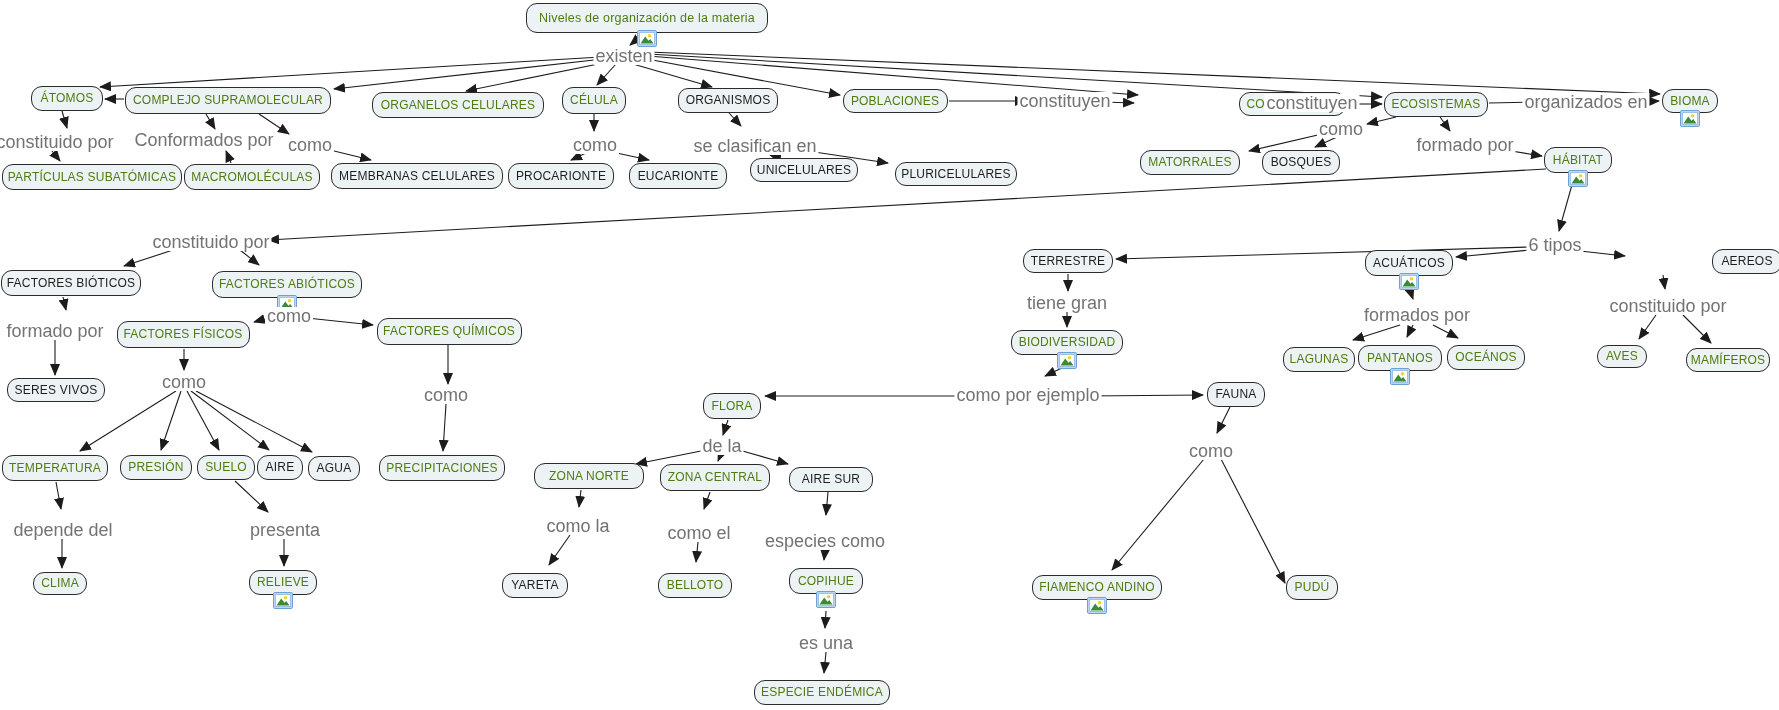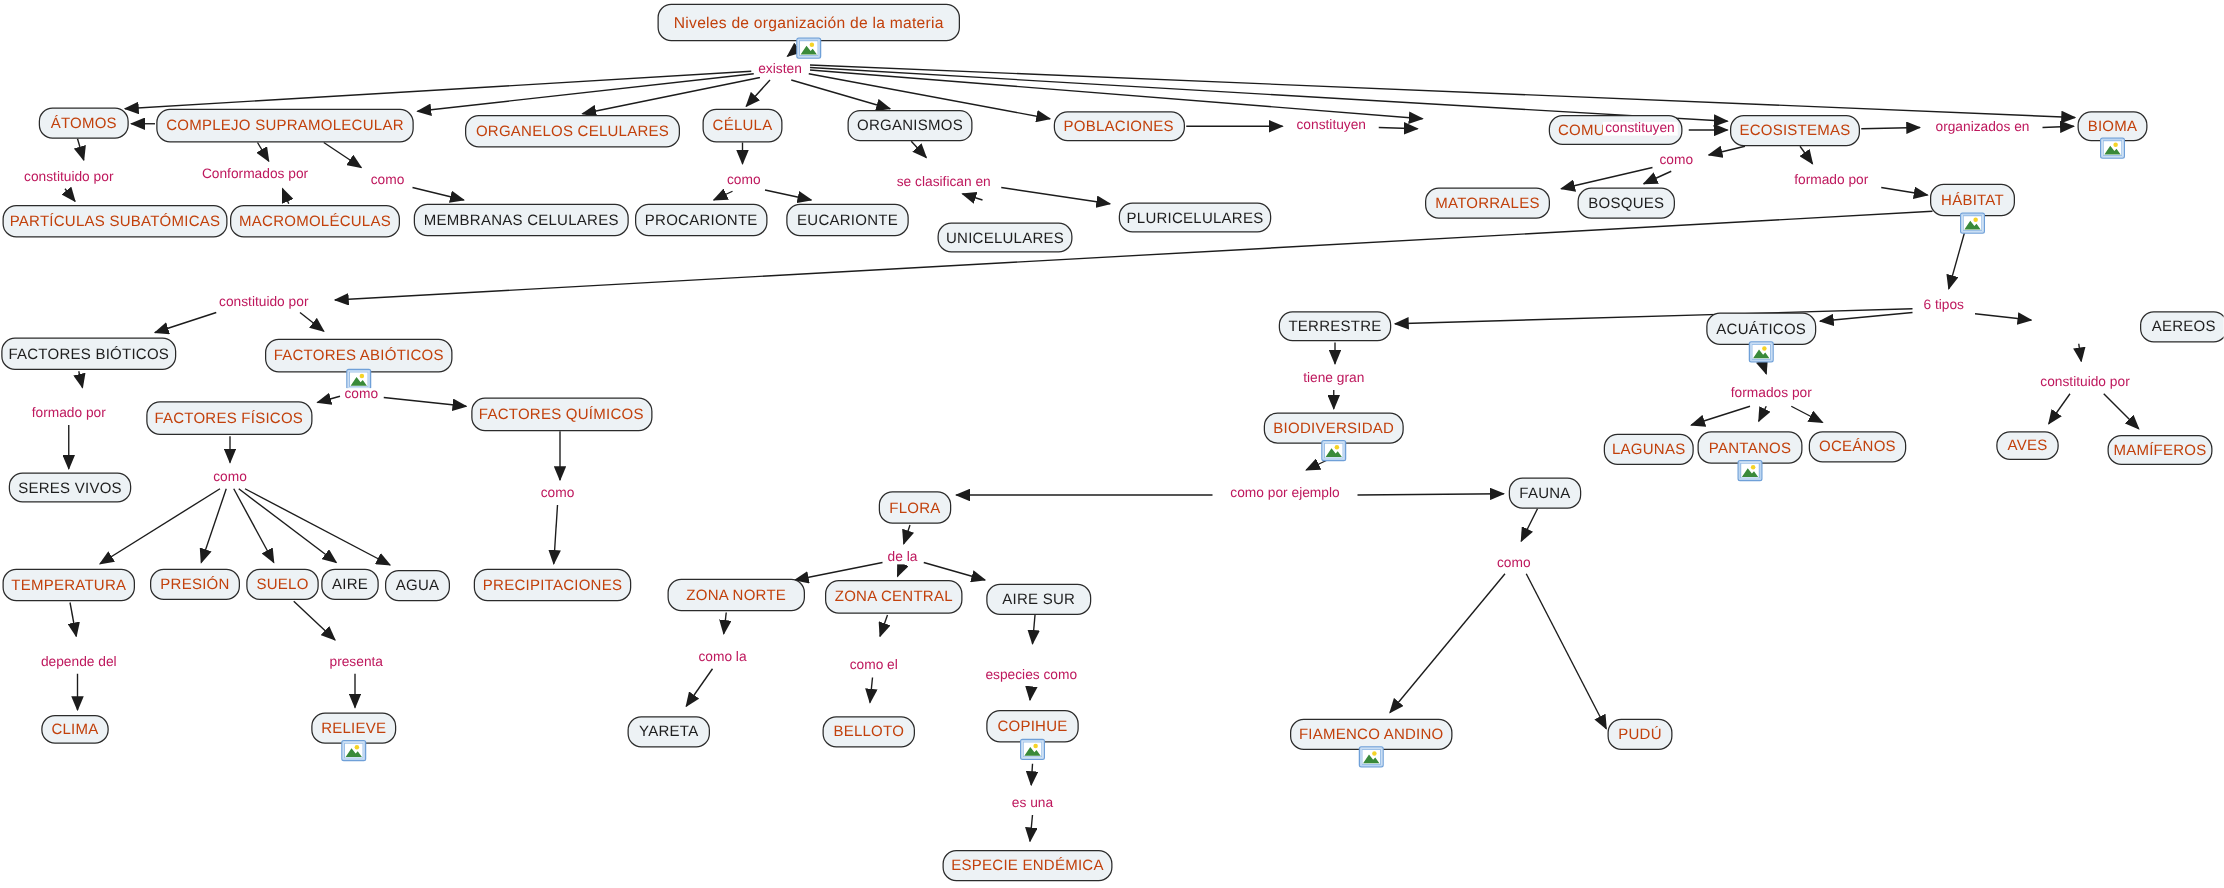--- a/index.html
+++ b/index.html
@@ -8,26 +8,26 @@
     font-family:"Liberation Sans","DejaVu Sans",sans-serif;
   }
   #wires{position:absolute;left:0;top:0;width:1779px;height:710px;}
   .node{
     position:absolute;transform:translate(-50%,-50%);
     background:#edf2f5;border:1px solid #2b2b2b;border-radius:11px;
     display:flex;align-items:center;justify-content:center;
     font-size:12px;line-height:1;white-space:nowrap;letter-spacing:.2px;
     box-sizing:border-box;cursor:default;
   }
-  .node.red{color:#c2410c;}
+  .node.red{color:#4d7c0f;}
   .node.black{color:#1e1e1e;}
   .node.title{font-size:12.5px;}
   .phrase{
     position:absolute;transform:translate(-50%,-50%);
-    font-size:11px;line-height:1;color:#be185d;background:#ffffff;
+    font-size:18px;line-height:1;color:#737373;background:#ffffff;
     padding:0 2px;white-space:nowrap;cursor:default;
   }
   .res-icon{
     position:absolute;width:20px;height:17px;box-sizing:border-box;
     background:#ffffff;border:1px solid #6fa0d8;border-radius:2px;
     box-shadow:0 0 0 1px #bcd6f2 inset;
     display:flex;align-items:center;justify-content:center;cursor:pointer;
   }
   .res-icon svg{display:block;}
 </style>
@@ -178,21 +178,21 @@
     </div>
     <div class="node black" style="left: 331px; top: 163px; width: 172px; height: 26px; transform: none;">
       <span>MEMBRANAS CELULARES</span>
     </div>
     <div class="node black" style="left: 508px; top: 163px; width: 106px; height: 26px; transform: none;">
       <span>PROCARIONTE</span>
     </div>
     <div class="node black" style="left: 629px; top: 163px; width: 98px; height: 26px; transform: none;">
       <span>EUCARIONTE</span>
     </div>
-    <div class="node black" style="left: 750px; top: 178px; width: 108px; height: 24px; transform: none;">
+    <div class="node black" style="left: 750px; top: 158px; width: 108px; height: 24px; transform: none;">
       <span>UNICELULARES</span>
     </div>
     <div class="node black" style="left: 895px; top: 162px; width: 122px; height: 24px; transform: none;">
       <span>PLURICELULARES</span>
     </div>
     <div class="node red" style="left: 1140px; top: 149.5px; width: 100px; height: 25px; transform: none;">
       <span>MATORRALES</span>
     </div>
     <div class="node black" style="left: 1262px; top: 149.5px; width: 78px; height: 25px; transform: none;">
       <span>BOSQUES</span>

